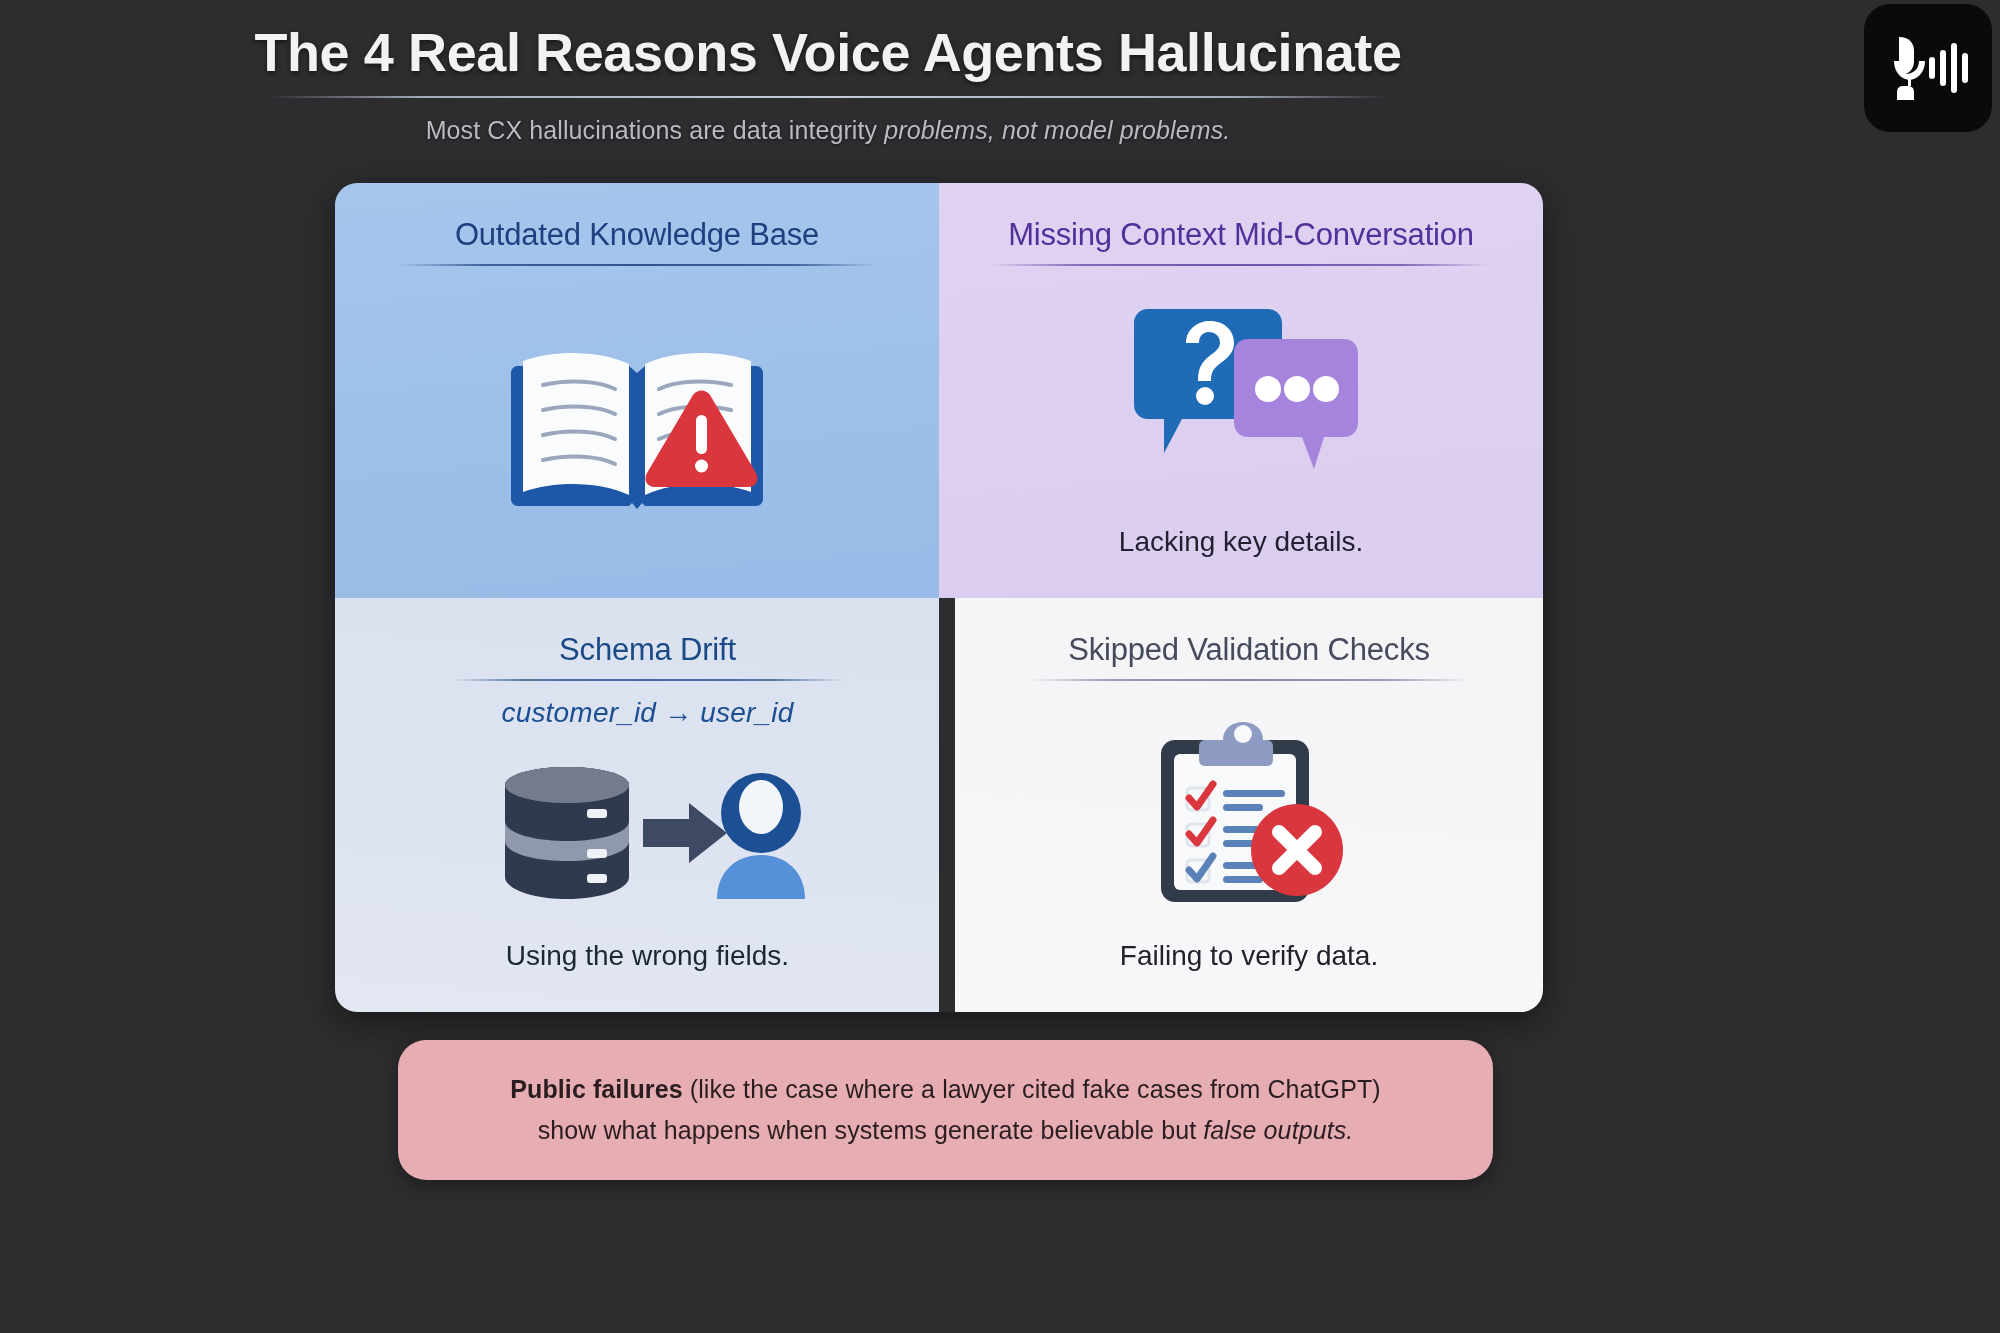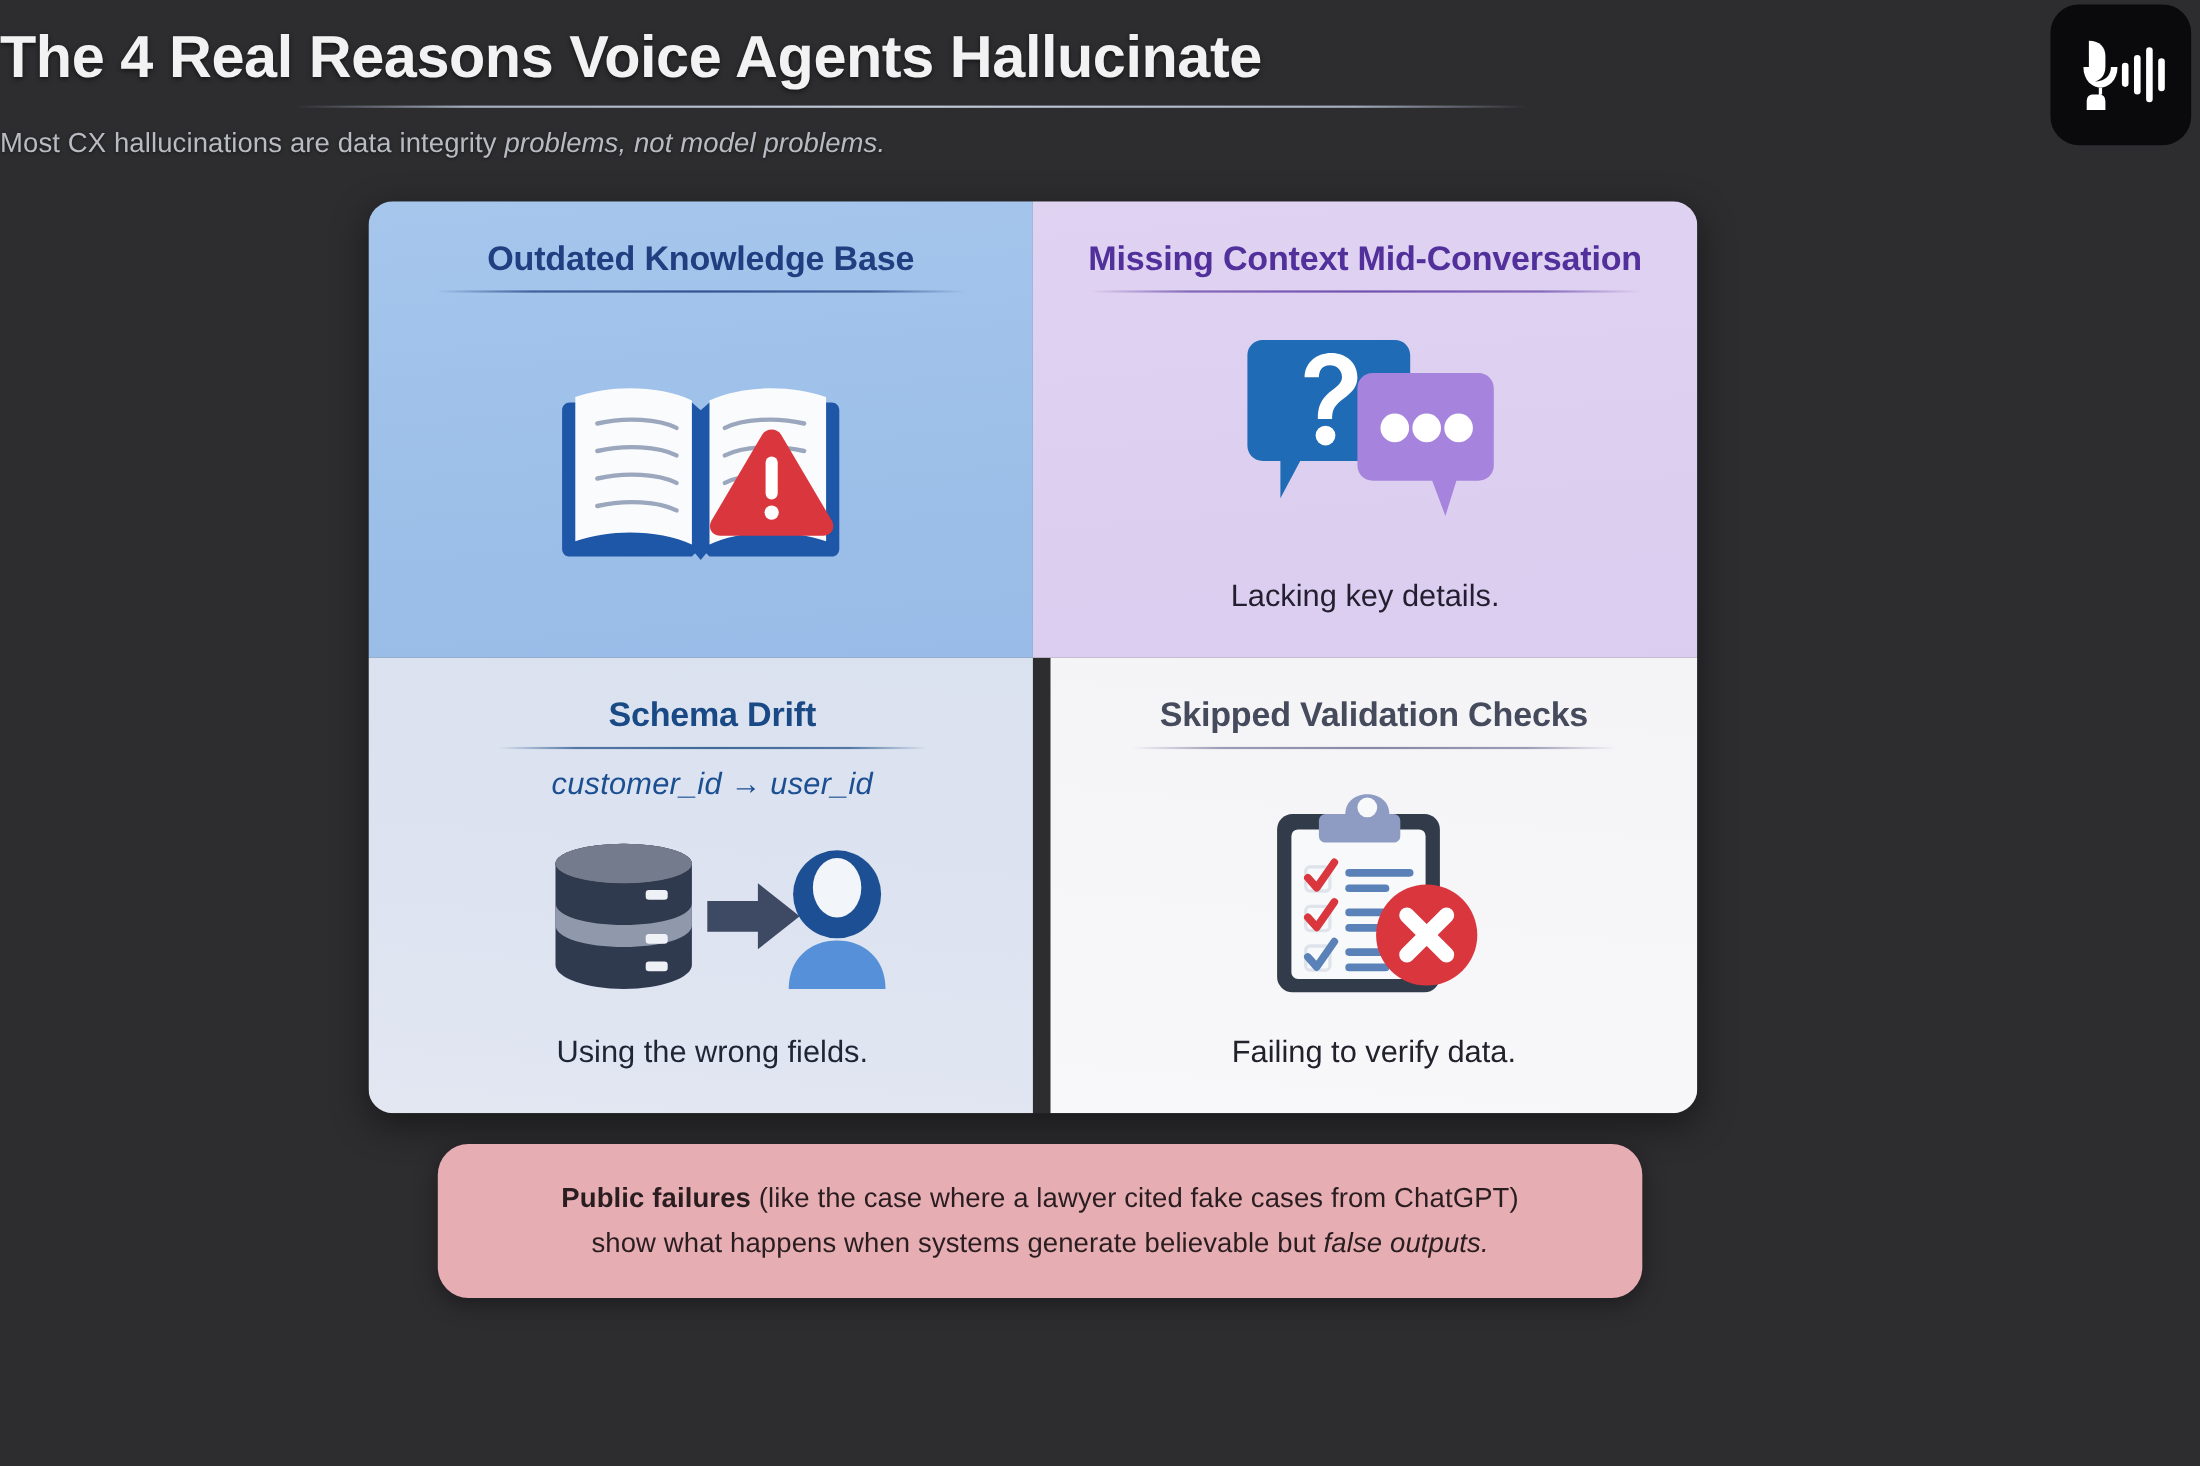--- a/index.html
+++ b/index.html
@@ -29,21 +29,21 @@
     align-items: center;
     justify-content: center;
   }
 
   
   #header {
     position: absolute;
     top: 22px;
     left: 0;
     width: 1656px;
-    text-align: left;
+    text-align: center;
   }
 
   #page-title {
     font-size: 54px;
     font-weight: 700;
     color: #f2f2f2;
     letter-spacing: -0.4px;
     line-height: 1.12;
     text-shadow: 0 2px 5px rgba(0,0,0,0.55);
   }
@@ -93,21 +93,21 @@
     padding-top: 34px;
   }
 
   .quad-tl { background: linear-gradient(175deg, #a6c6ec 0%, #9dc0e9 55%, #98bce7 100%); }
   .quad-tr { background: linear-gradient(175deg, #e0d2f1 0%, #ddcff0 55%, #dbcdef 100%); }
   .quad-bl { background: linear-gradient(185deg, #dbe2ef 0%, #dde3f0 55%, #e2e7f2 100%); padding-left: 21px; }
   .quad-br { background: linear-gradient(185deg, #f4f3f6 0%, #f6f5f8 55%, #f8f7f9 100%); margin-left: 16px; }
 
   .quad-title {
     font-size: 31px;
-    font-weight: 700;
+    font-weight: 400;
     letter-spacing: -0.2px;
     text-align: center;
     white-space: nowrap;
   }
   .quad-tl .quad-title { color: #1f3f80; }
   .quad-tr .quad-title { color: #52309c; }
   .quad-bl .quad-title { color: #1a4a86; }
   .quad-br .quad-title { color: #454b5c; }
 
   .quad-rule {

